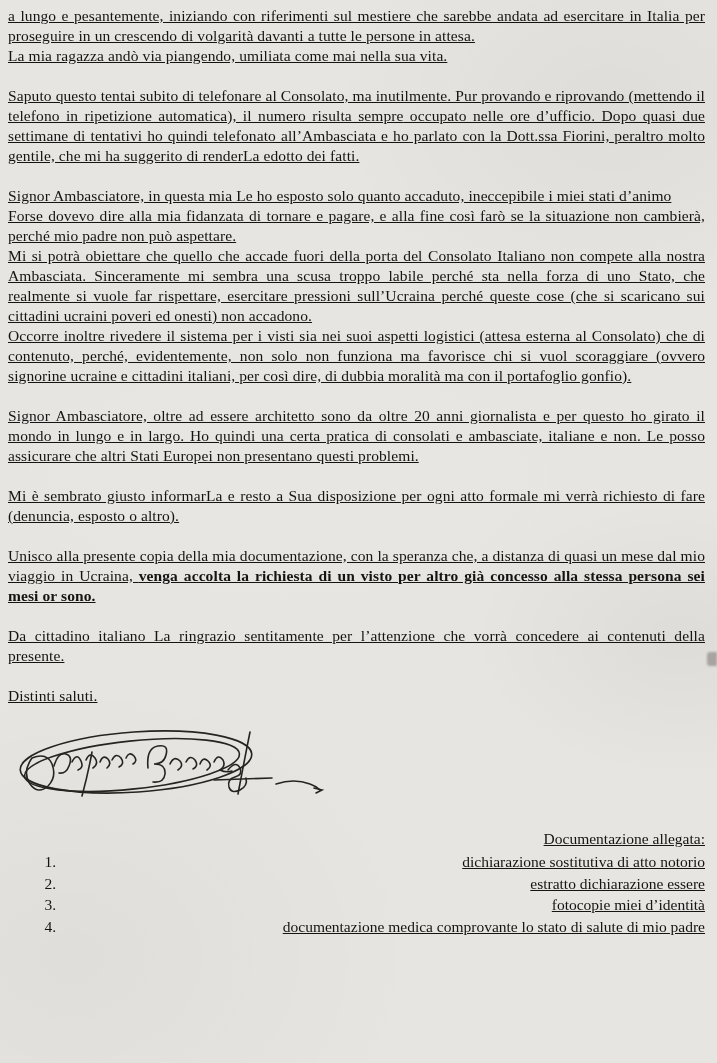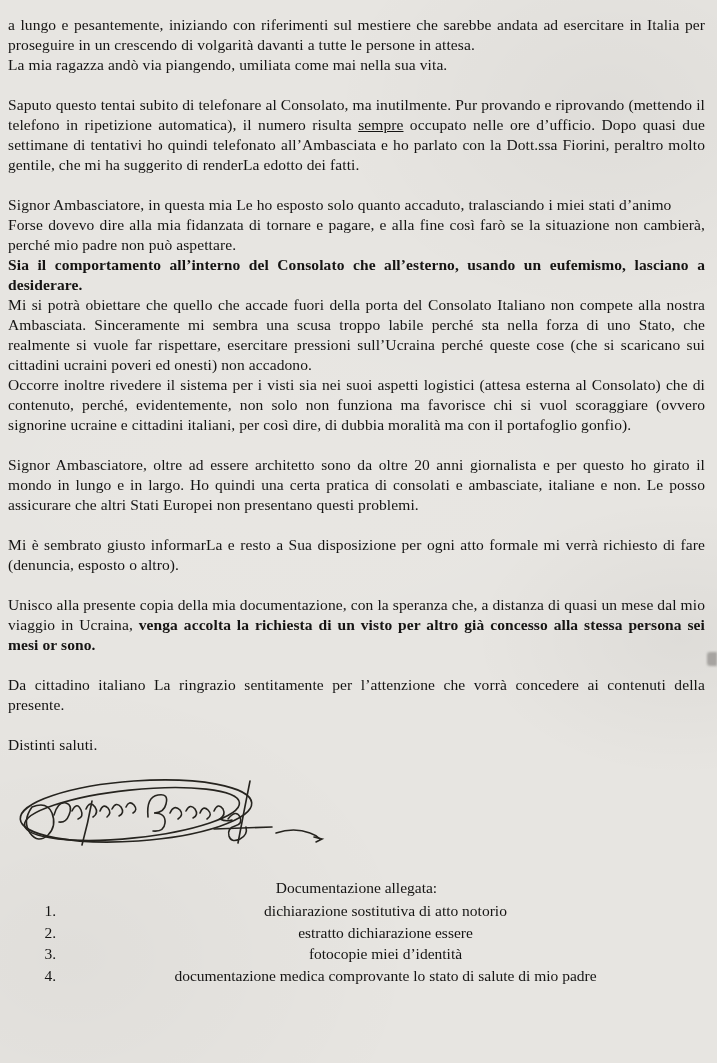--- a/index.html
+++ b/index.html
@@ -14,42 +14,43 @@
       radial-gradient(ellipse 500px 400px at 10% 90%, rgba(0,0,0,0.03), rgba(0,0,0,0) 70%),
       radial-gradient(ellipse 300px 200px at 95% 60%, rgba(0,0,0,0.04), rgba(0,0,0,0) 70%),
       radial-gradient(ellipse 600px 300px at 40% 45%, rgba(255,255,255,0.05), rgba(255,255,255,0) 70%);
     font-family: "Liberation Serif", "DejaVu Serif", serif;
     color: #151413;
   }
   .page {
     box-sizing: border-box;
     width: 717px;
     height: 954px;
-    padding: 15px 12px 0 8px;
+    padding: 6px 12px 0 8px;
     position: relative;
+    text-decoration: underline;
   }
   .letter-text {
     font-size: 15.5px;
     line-height: 20px;
     text-align: justify;
     letter-spacing: 0.1px;
   }
   p.para { margin: 0; }
   p.para.gap { margin-top: 20px; }
   .seg-bold { font-weight: bold; }
   .seg-underline { text-decoration: underline; }
   .signature-block {
     margin: 12px 0 0 6px;
     height: 92px;
   }
   .attachments {
     margin-top: 18px;
     font-size: 15.5px;
     line-height: 21px;
-    text-align: center;
+    text-align: right;
   }
   .attachments-title { margin: 0; }
   ol.attachment-list {
     margin: 2px 0 0 0;
     padding-left: 52px;
   }
   ol.attachment-list li {
     padding-left: 6px;
     line-height: 21.5px;
   }
@@ -67,23 +68,22 @@
 </style>
 </head>
 <body>
 
 <div class="page">
 
   <div class="letter-text" id="letter-body">
       <p class="para"><span>a lungo e pesantemente, iniziando con riferimenti sul mestiere che sarebbe andata ad esercitare in Italia per proseguire in un crescendo di volgarità davanti a tutte le persone in attesa.</span></p>
       <p class="para"><span>La mia ragazza andò via piangendo, umiliata come mai nella sua vita.</span></p>
       <p class="para gap"><span>Saputo questo tentai subito di telefonare al Consolato, ma inutilmente. Pur provando e riprovando (mettendo il telefono in ripetizione automatica), il numero risulta </span><span class="seg-underline">sempre</span><span> occupato nelle ore d’ufficio. Dopo quasi due settimane di tentativi ho quindi telefonato all’Ambasciata e ho parlato con la Dott.ssa Fiorini, peraltro molto gentile, che mi ha suggerito di renderLa edotto dei fatti.</span></p>
-      <p class="para gap"><span>Signor Ambasciatore, in questa mia Le ho esposto solo quanto accaduto, tralasciando i miei stati d’animo</span></p>
+      <p class="para gap"><span>Signor Ambasciatore, in questa mia Le ho esposto solo quanto accaduto, ineccepibile i miei stati d’animo</span></p>
       <p class="para"><span>Forse dovevo dire alla mia fidanzata di tornare e pagare, e alla fine così farò se la situazione non cambierà, perché mio padre non può aspettare.</span></p>
-      <p class="para"><span class="seg-bold">Sia il comportamento all’interno del Consolato che all’esterno, usando un eufemismo, lasciano a desiderare.</span></p>
       <p class="para"><span>Mi si potrà obiettare che quello che accade fuori della porta del Consolato Italiano non compete alla nostra Ambasciata. Sinceramente mi sembra una scusa troppo labile perché sta nella forza di uno Stato, che realmente si vuole far rispettare, esercitare pressioni sull’Ucraina perché queste cose (che si scaricano sui cittadini ucraini poveri ed onesti) non accadono.</span></p>
       <p class="para"><span>Occorre inoltre rivedere il sistema per i visti sia nei suoi aspetti logistici (attesa esterna al Consolato) che di contenuto, perché, evidentemente, non solo non funziona ma favorisce chi si vuol scoraggiare (ovvero signorine ucraine e cittadini italiani, per così dire, di dubbia moralità ma con il portafoglio gonfio).</span></p>
       <p class="para gap"><span>Signor Ambasciatore, oltre ad essere architetto sono da oltre 20 anni giornalista e per questo ho girato il mondo in lungo e in largo. Ho quindi una certa pratica di consolati e ambasciate, italiane e non. Le posso assicurare che altri Stati Europei non presentano questi problemi.</span></p>
       <p class="para gap"><span>Mi è sembrato giusto informarLa e resto a Sua disposizione per ogni atto formale mi verrà richiesto di fare (denuncia, esposto o altro).</span></p>
       <p class="para gap"><span>Unisco alla presente copia della mia documentazione, con la speranza che, a distanza di quasi un mese dal mio viaggio in Ucraina, </span><span class="seg-bold">venga accolta la richiesta di un visto per altro già concesso alla stessa persona sei mesi or sono.</span></p>
       <p class="para gap"><span>Da cittadino italiano La ringrazio sentitamente per l’attenzione che vorrà concedere ai contenuti della presente.</span></p>
       <p class="para gap"><span>Distinti saluti.</span></p>
     </div>
 
   <div class="signature-block">

